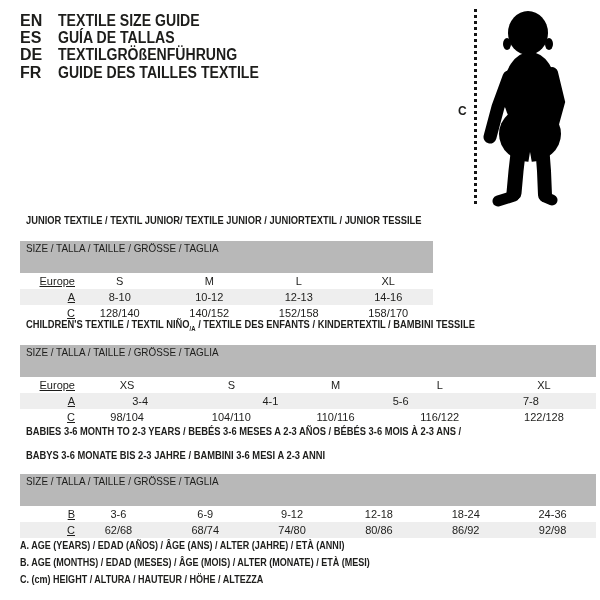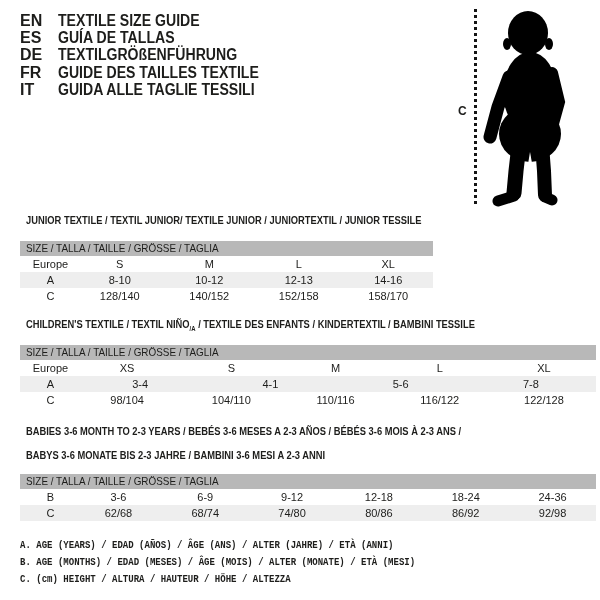--- a/index.html
+++ b/index.html
@@ -27,50 +27,47 @@
   .measure-label { position:absolute; left:458px; top:104px; font-size:12px; font-weight:bold; }
   
   .sec { position:absolute; left:20px; }
   .sec-1 { top:214px; width:413px; }
   .sec-2 { top:318px; width:576px; }
   .sec-3 { top:425px; width:576px; }
   .sec-title { font-size:11px; font-weight:bold; height:13px; line-height:13px; padding-left:6px; white-space:nowrap; }
   .sec-title + .sec-title { margin-top:11px; }
   .sub { font-size:7px; vertical-align:sub; }
   .sizebar {
-    background:#b8b8b8; height:15px; line-height:15px;
+    background:#b8b8b8; height:32px; line-height:15px;
     padding-left:6px; font-size:11px; margin-top:14px;
   }
   .sec-3 .sizebar { margin-top:12px; }
   .trow { display:flex; height:16px; line-height:16px; font-size:11px; }
   .trow.shaded { background:#eeeeee; }
   .tcell { flex:1 1 0; text-align:center; }
-  .tcell.label { flex:0 0 49px; text-align:center; padding-left:6px; }
+  .tcell.label { flex:0 0 49px; text-align:right; padding-left:6px;text-decoration:underline; }
   
   .footnotes { position:absolute; left:20px; top:537px; }
-  .footnote { height:17.2px; line-height:17.2px; font-size:11px; font-weight:bold; white-space:nowrap;font-family:Liberation Mono, monospace; }
+  .footnote { height:17.2px; line-height:17.2px; font-size:11px; font-weight:bold; white-space:nowrap; }
 </style>
 </head>
 <body>
 
 <div class="langs">
   <div class="lang-row">
     <span class="lang-code">EN</span><span class="cond">TEXTILE SIZE GUIDE</span>
   </div>
   <div class="lang-row">
     <span class="lang-code">ES</span><span class="cond">GUÍA DE TALLAS</span>
   </div>
   <div class="lang-row">
     <span class="lang-code">DE</span><span class="cond">TEXTILGRÖßENFÜHRUNG</span>
   </div>
   <div class="lang-row">
     <span class="lang-code">FR</span><span class="cond">GUIDE DES TAILLES TEXTILE</span>
-  </div>
-  <div class="lang-row">
-    <span class="lang-code">IT</span><span class="cond">GUIDA ALLE TAGLIE TESSILI</span>
   </div>
 </div>
 
 <div class="measure-line"></div>
 <div class="measure-label">C</div>
 <svg class="baby" viewBox="0 0 96 200" aria-hidden="true">
   <ellipse class="fill" cx="47" cy="85" rx="27" ry="40"></ellipse>
   <ellipse class="fill" cx="47" cy="127" rx="31" ry="28"></ellipse>
   <polyline class="limb" points="26,70 15,100 7,130" stroke-width="13"></polyline>
   <polyline class="limb" points="69,66 76,95 68,124" stroke-width="12"></polyline>

